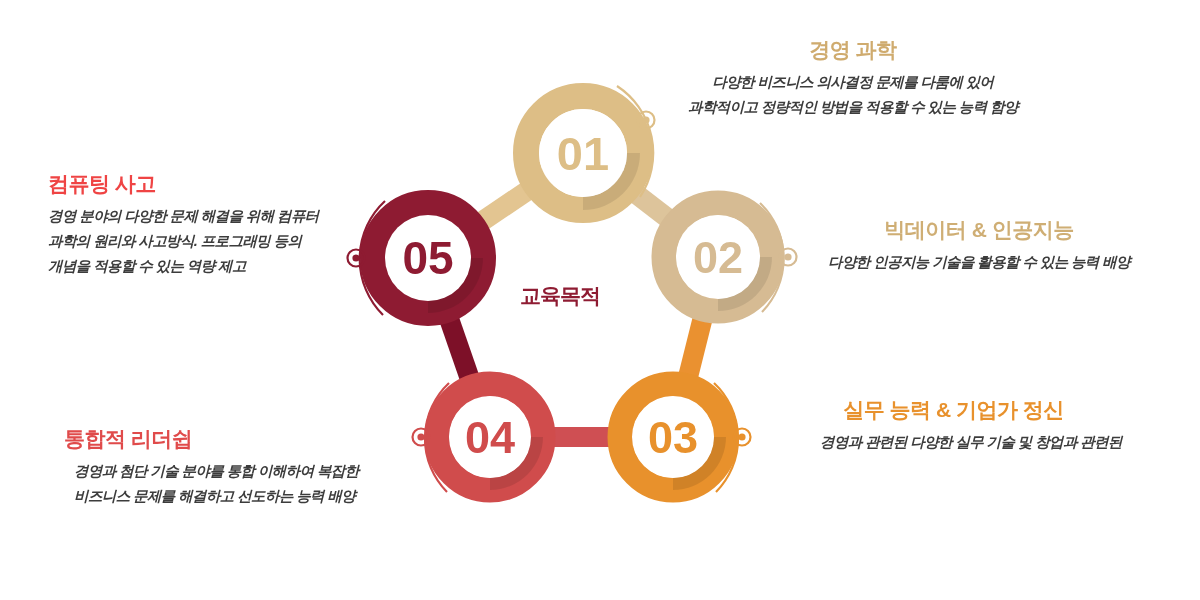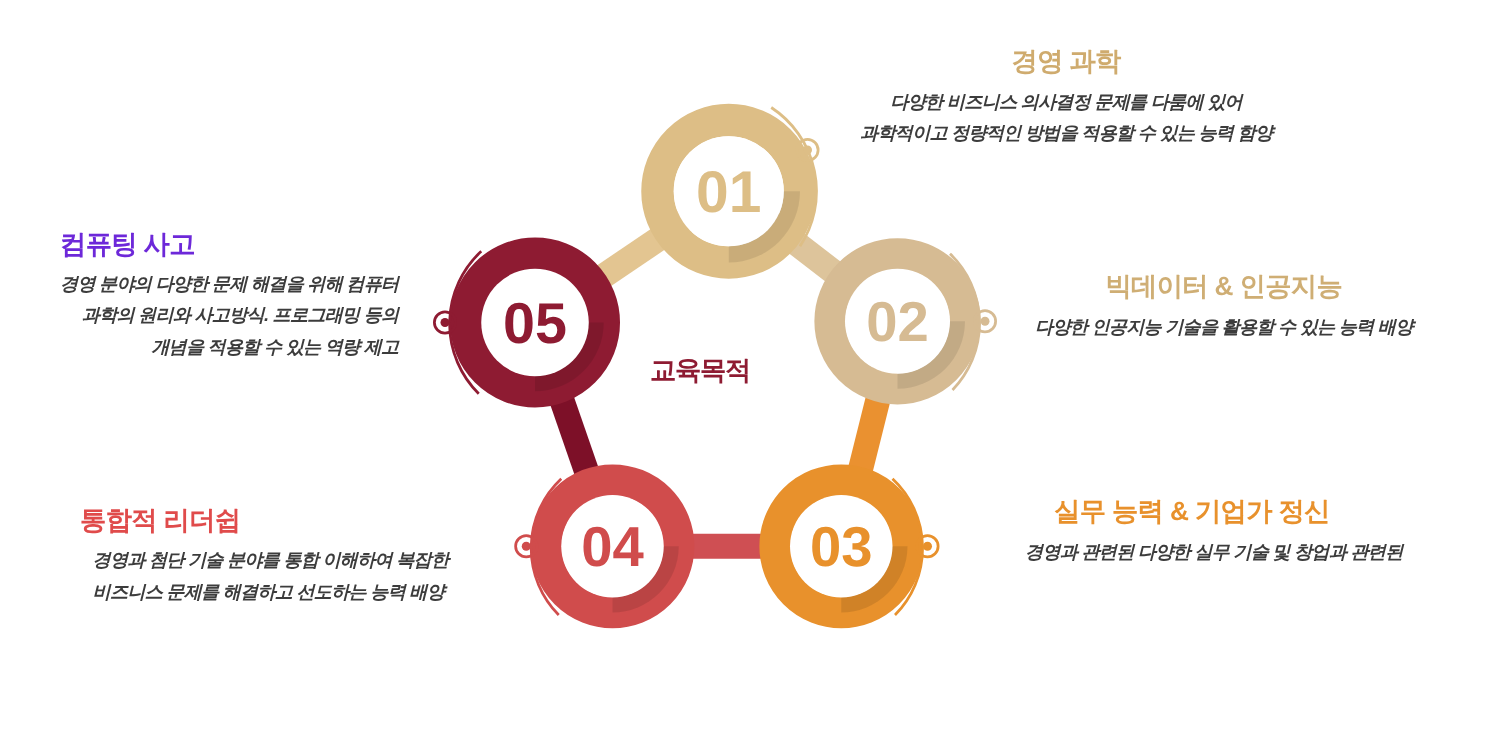--- a/index.html
+++ b/index.html
@@ -39,21 +39,21 @@
   #b01{left:688px;top:38px;}
   #b02{left:828px;top:218px;}
   #b03{left:785px;top:398px;}
   #b04{left:64px;top:405px;}
   #b05{left:48px;top:172px;}
 
   #b01 .blk-body{line-height:1.72;}
   #b02 .blk-body{line-height:1.72;}
   #b03 .blk-body{line-height:1.72;margin-left:35px;}
   #b04 .blk-body{line-height:1.72;padding-left:10px;}
-  #b05 .blk-body{line-height:1.72;text-align:right;}
+  #b05 .blk-body{line-height:1.72;}
 
   .center-label{
     position:absolute;
     left:520px;top:282px;
     font-size:21px;
     font-weight:bold;
     color:#8e1b32;
     letter-spacing:-1px;
     white-space:nowrap;
   }
@@ -141,25 +141,25 @@
     <div class="blk-title" style="color: rgb(207, 174, 116);">빅데이터 &amp; 인공지능</div>
     <div class="blk-body">다양한 인공지능 기술을 활용할 수 있는 능력 배양</div>
   </div>
 
   <div class="block right" id="b03">
     <div class="blk-title" style="color: rgb(232, 145, 44);">실무 능력 &amp; 기업가 정신</div>
     <div class="blk-body">경영과 관련된 다양한 실무 기술 및 창업과 관련된</div>
   </div>
 
   <div class="block left" id="b04">
-    <div class="blk-title" style="color: rgb(224, 75, 75);">통합적 리더쉽</div>
+    <div class="blk-title" style="color: rgb(224, 75, 75); margin-top: 22px;">통합적 리더쉽</div>
     <div class="blk-body">경영과 첨단 기술 분야를 통합 이해하여 복잡한</div>
     <div class="blk-body">비즈니스 문제를 해결하고 선도하는 능력 배양</div>
   </div>
 
   <div class="block left" id="b05">
-    <div class="blk-title" style="color: #6d28d9; margin-top: 12px;">컴퓨팅 사고</div>
+    <div class="blk-title" style="color: #ef4444;">컴퓨팅 사고</div>
     <div class="blk-body">경영 분야의 다양한 문제 해결을 위해 컴퓨터</div>
     <div class="blk-body">과학의 원리와 사고방식. 프로그래밍 등의</div>
     <div class="blk-body">개념을 적용할 수 있는 역량 제고</div>
   </div>
 
 </div>
 
 </body></html>

